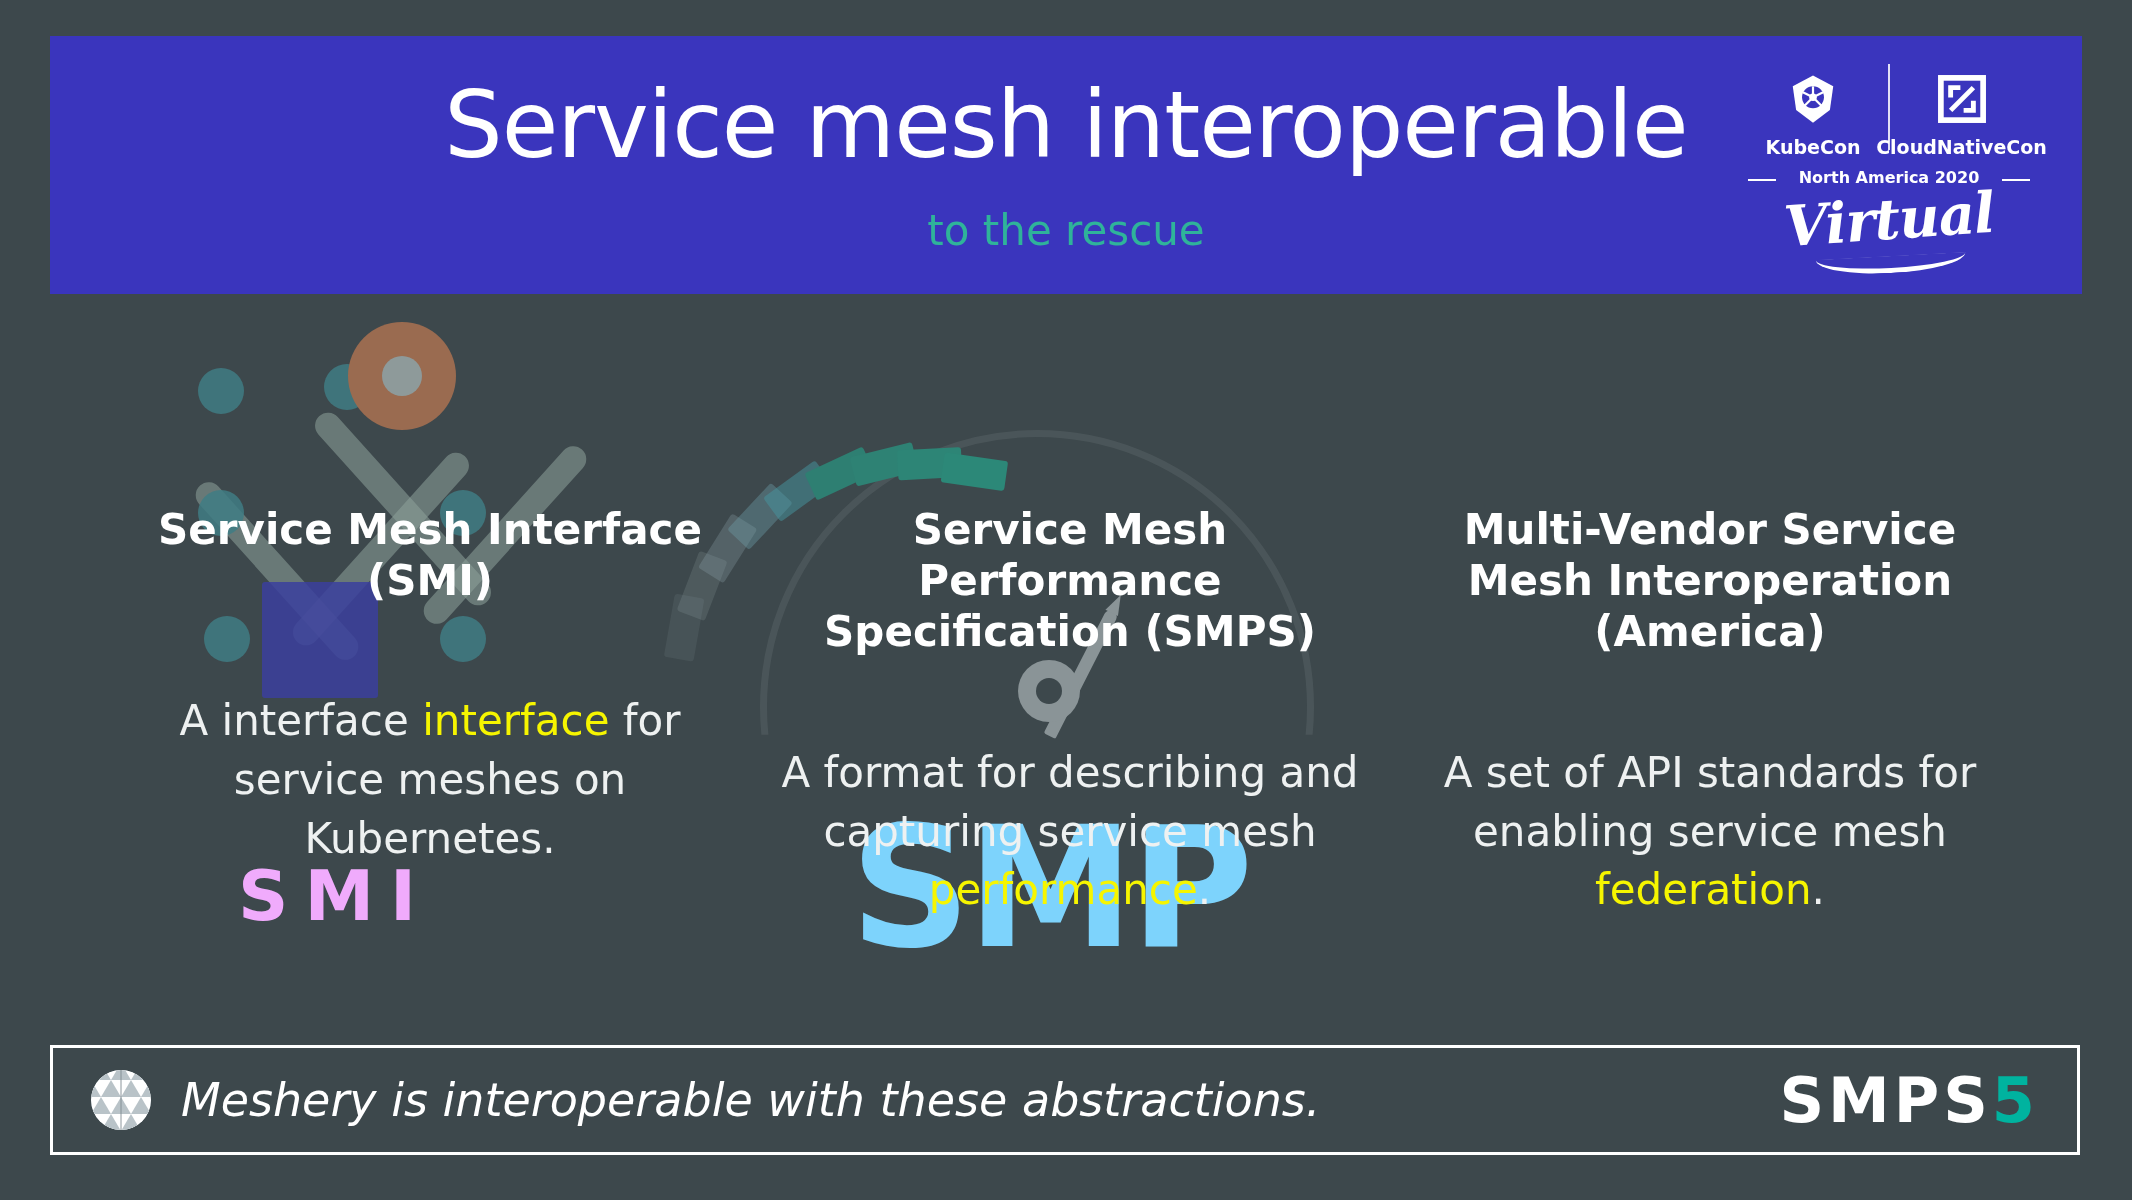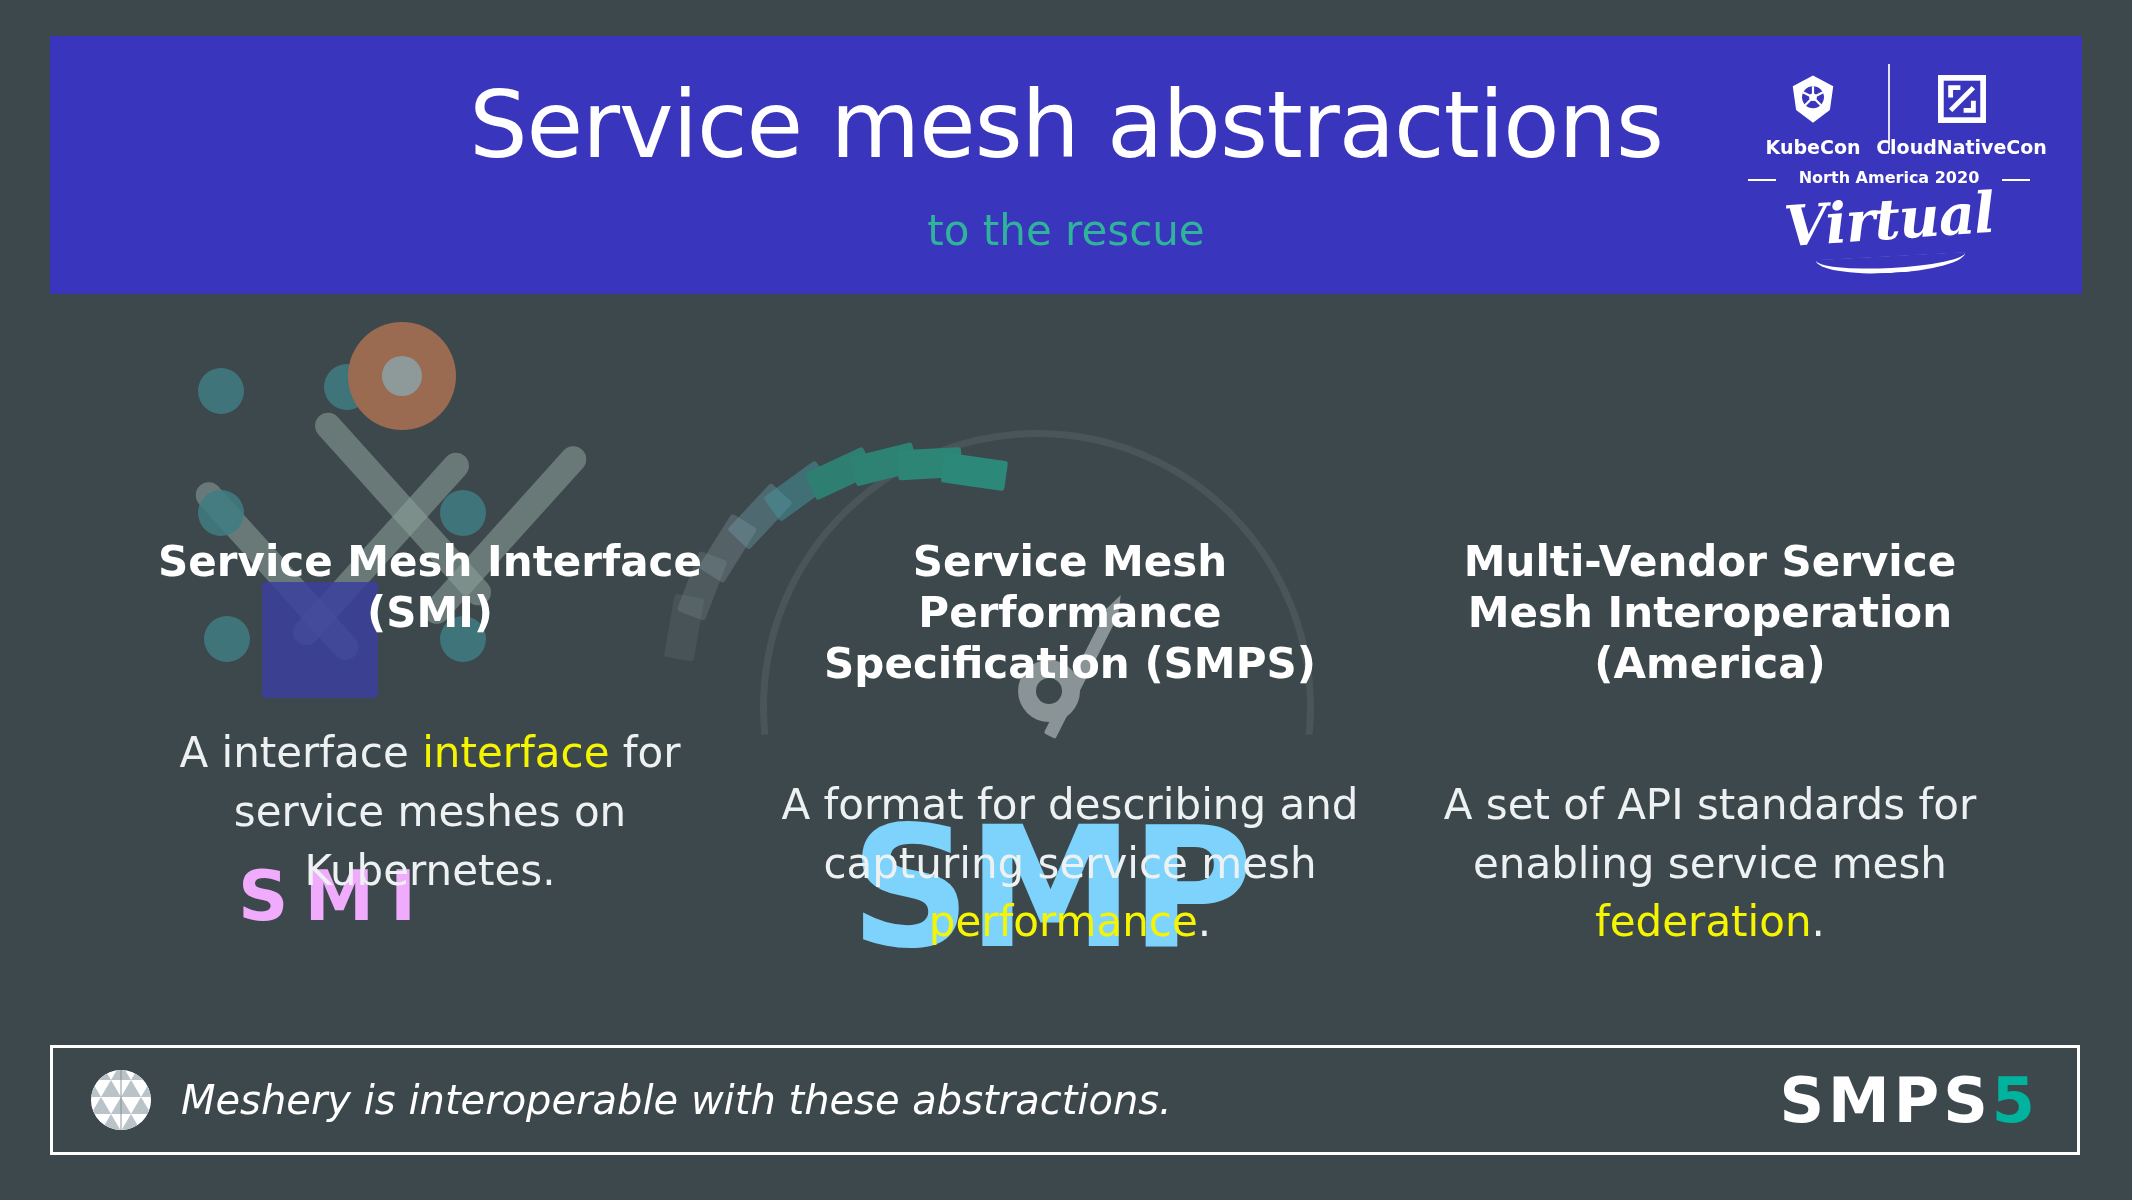--- a/index.html
+++ b/index.html
@@ -101,21 +101,21 @@
     font-family:"DejaVu Serif", serif;transform:rotate(-4deg);
     letter-spacing:-1px;
   }
   .kc-swoosh{
     position:absolute;left:72px;top:206px;width:150px;height:12px;
     border-bottom:5px solid #fff;border-radius:0 0 50% 50%/0 0 100% 100%;
     transform:rotate(-3deg);
   }
 
   
-  .cols{position:absolute;left:110px;top:536px;width:1920px;display:flex;}
+  .cols{position:absolute;left:110px;top:504px;width:1920px;display:flex;}
   .col{width:33.333%;padding:0 28px;box-sizing:border-box;text-align:center;}
   .col-head{
     color:#ffffff;font-size:42px;font-weight:700;line-height:1.22;
     font-family:"DejaVu Sans", sans-serif;
   }
   .col-body{
     margin-top:86px;color:#eef1f1;font-size:42px;font-weight:400;line-height:1.4;
     font-family:"DejaVu Sans", sans-serif;
   }
   .hl{color:#f6f500;}
@@ -124,21 +124,21 @@
   .footer{
     position:absolute;left:50px;top:1045px;width:2030px;height:110px;
     border:3px solid #ffffff;box-sizing:border-box;
     display:flex;align-items:center;
   }
   .meshery-logo{
     margin-left:38px;width:60px;height:60px;border-radius:50%;
     background:#c9d2d6;position:relative;overflow:hidden;flex:0 0 auto;
   }
   .footer-text{
-    margin-left:30px;color:#ffffff;font-size:40px;font-style:italic;
+    margin-left:30px;color:#ffffff;font-size:46px;font-style:italic;
     font-family:"DejaVu Sans", sans-serif;
   }
   .layer5{
     margin-left:auto;margin-right:38px;display:flex;align-items:baseline;
     font-family:"DejaVu Sans", sans-serif;font-weight:700;
     font-size:62px;letter-spacing:4px;
   }
   .layer5 .w{color:#ffffff;}
   .layer5 .t{color:#00b39f;}
 </style>
@@ -196,21 +196,21 @@
       <div class="seg" style="transform:rotate(8deg)   translate(0,-250px);">
           <i style="background:#2c8878"></i>
         </div>
     </div>
     <div class="needle"></div>
     <div class="hub"></div>
     <div class="smp-word">SMP</div>
   </div>
 
   <div class="banner">
-    <div class="banner-title">Service mesh abstractions</div>
+    <div class="banner-title">Service mesh interoperable</div>
     <div class="banner-sub">to the rescue</div>
 
     <div class="kc">
       <div class="kc-row">
         <div class="kc-half">
           <div class="kc-icon">
             <svg width="54" height="54" viewBox="0 0 64 64">
               <path d="M32 4 L56 17 L52 45 L32 60 L12 45 L8 17 Z" fill="#fff"></path>
               <circle cx="32" cy="30" r="13" fill="#3a35bd"></circle>
               <circle cx="32" cy="30" r="4.5" fill="#fff"></circle>

